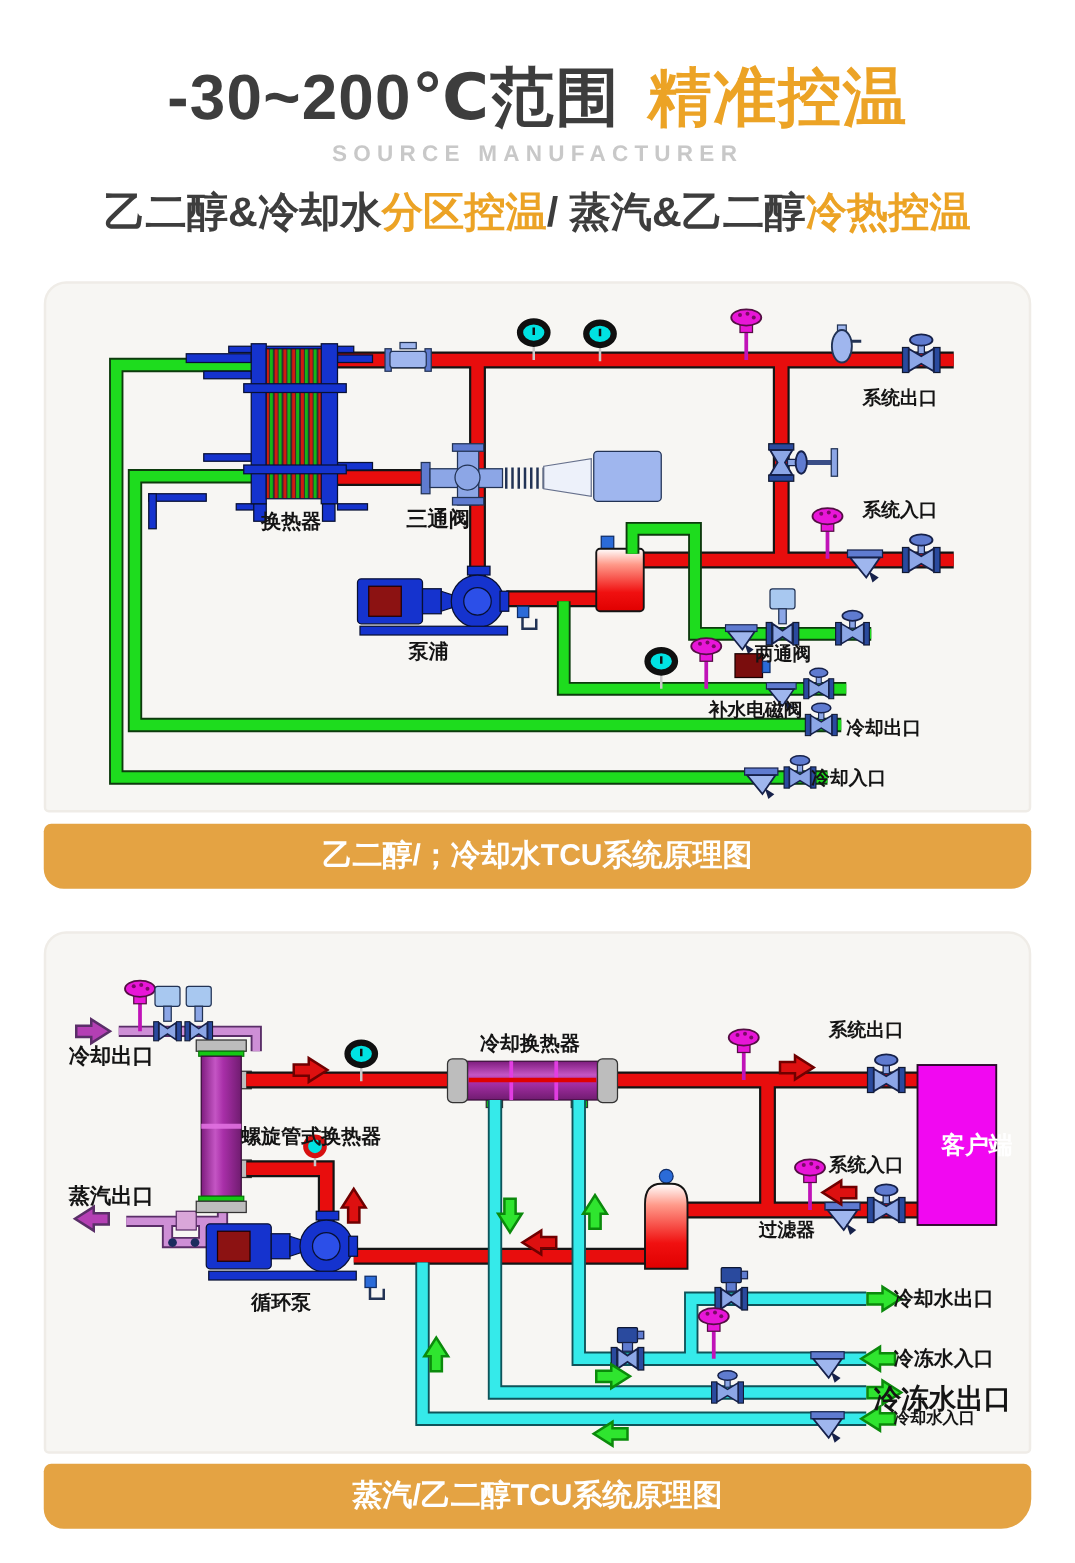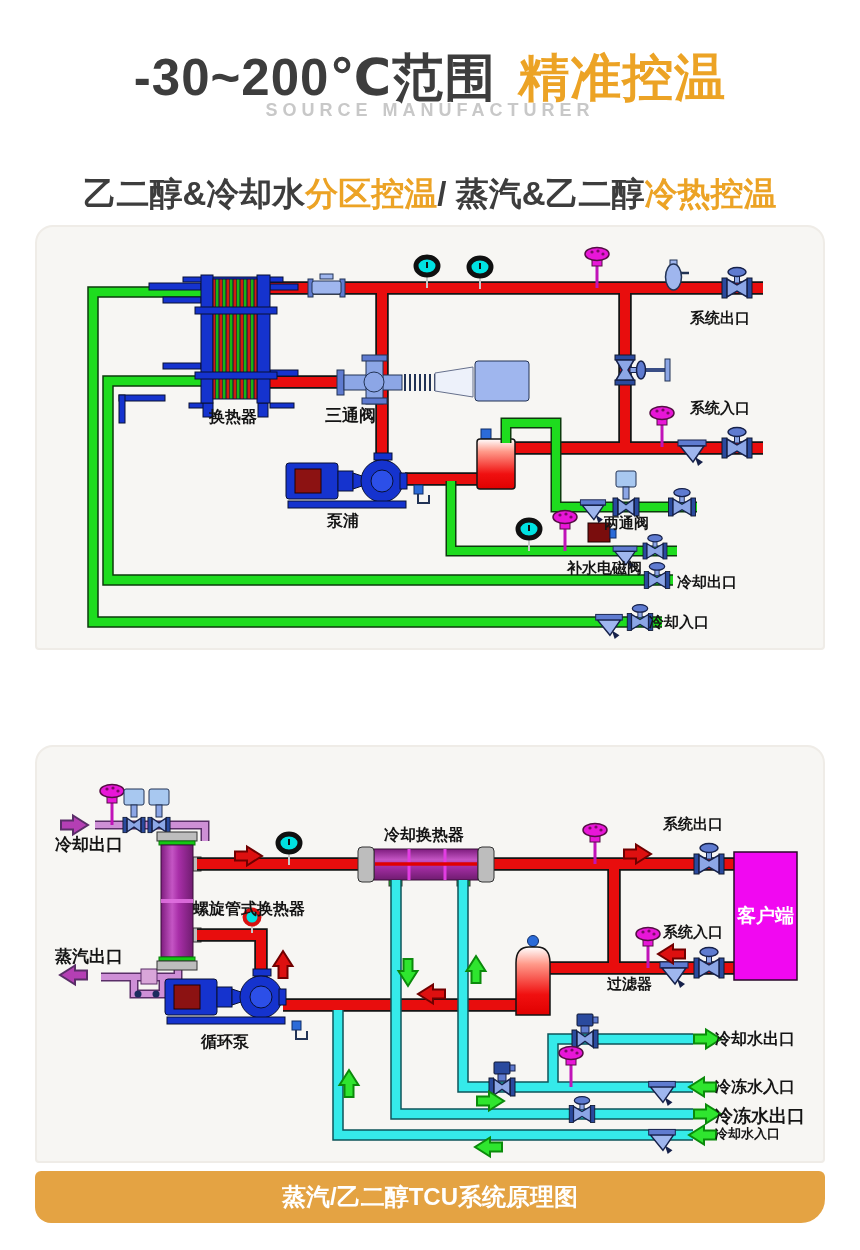--- a/index.html
+++ b/index.html
@@ -4,39 +4,39 @@
 <style>
   html,body{margin:0;padding:0;background:#fff;}
   .page{position:relative;width:860px;height:1250px;background:#ffffff;overflow:hidden;
         font-family:"Liberation Sans","DejaVu Sans",sans-serif;}
   
   .title{position:absolute;top:44px;left:0;width:100%;text-align:center;
          font-size:51px;font-weight:800;letter-spacing:1px;white-space:nowrap;}
   .t-dark{color:#3d3d3d;}
   .t-accent{color:#eca325;}
   .title .t-accent{margin-left:22px;}
-  .subtitle{position:absolute;top:100px;left:0;width:100%;text-align:center;
+  .subtitle{position:absolute;top:113px;left:0;width:100%;text-align:center;
             font-size:18px;font-weight:600;letter-spacing:5px;color:#c8c8c8;}
   .tagline{position:absolute;top:148px;left:0;width:100%;text-align:center;
-           font-size:33px;font-weight:800;white-space:nowrap;margin-top:24px;}
+           font-size:33px;font-weight:800;white-space:nowrap;}
   
   .panel{position:absolute;left:35px;width:790px;background:#f7f6f3;
          border:2px solid #efece7;box-sizing:border-box;}
   .panel1{top:225px;height:425px;border-radius:18px 18px 4px 4px;}
   .panel2{top:745px;height:418px;border-radius:18px 18px 4px 4px;}
   .panel svg{position:absolute;left:0;top:0;}
   .caption{position:absolute;left:35px;width:790px;height:52px;background:#e4a343;
            color:#ffffff;font-size:24px;font-weight:700;text-align:center;line-height:52px;}
   .caption1{top:659px;border-radius:6px 6px 16px 16px;}
   .caption2{top:1171px;border-radius:6px 6px 24px 16px;}
   
   .dlabel{position:absolute;font-size:15px;font-weight:700;color:#141414;white-space:nowrap;}
   .client-label{position:absolute;left:697px;top:105px;width:63px;height:128px;
                 display:flex;align-items:center;justify-content:center;
-                color:#ffffff;font-size:19px;font-weight:700;}
+                color:#ffffff;font-size:19px;font-weight:700;padding-left:16px;}
 </style>
 </head>
 <body>
 
 <div class="page">
 
   <div class="title">
     <span class="t-dark">-30~200℃范围</span><span class="t-accent">精准控温</span>
   </div>
   <div class="subtitle">SOURCE MANUFACTURER</div>
@@ -234,20 +234,21 @@
     <div class="dlabel" style="left:172px;top:180px;font-size:16px">换热器</div>
     <div class="dlabel" style="left:288px;top:177px;font-size:17px">三通阀</div>
     <div class="dlabel" style="left:290px;top:284px;font-size:16px">泵浦</div>
     <div class="dlabel" style="left:567px;top:287px">两通阀</div>
     <div class="dlabel" style="left:530px;top:332px">补水电磁阀</div>
     <div class="dlabel" style="left:653px;top:82px">系统出口</div>
     <div class="dlabel" style="left:653px;top:172px">系统入口</div>
     <div class="dlabel" style="left:640px;top:346px">冷却出口</div>
     <div class="dlabel" style="left:612px;top:386px">冷却入口</div>
   </section>
+  <div class="caption caption1">乙二醇/；冷却水TCU系统原理图</div>
 
   <section class="panel panel2">
     <svg width="786" height="414" viewBox="0 0 786 414">
 
       <g>
         <path d="M58 78H168V94 M141 214V230H64 M126 230V247H97V230" fill="none" stroke="#5a2e68" stroke-width="9"></path>
         <path d="M58 78H168V94 M141 214V230H64 M126 230V247H97V230" fill="none" stroke="#ce8fd6" stroke-width="6"></path>
         <rect x="104" y="222" width="16" height="15" fill="#d9a6d9" stroke="#5a2e68"></rect>
         <circle cx="101" cy="247" r="3.5" fill="#1b2c5e"></circle>
           <circle cx="119" cy="247" r="3.5" fill="#1b2c5e"></circle>
@@ -344,18 +345,18 @@
     <div class="dlabel" style="left:18px;top:198px;font-size:17px">蒸汽出口</div>
     <div class="dlabel" style="left:156px;top:152px;font-size:16px">螺旋管式换热器</div>
     <div class="dlabel" style="left:347px;top:78px;font-size:16px">冷却换热器</div>
     <div class="dlabel" style="left:626px;top:68px">系统出口</div>
     <div class="client-label">客户端</div>
     <div class="dlabel" style="left:626px;top:176px">系统入口</div>
     <div class="dlabel" style="left:570px;top:228px">过滤器</div>
     <div class="dlabel" style="left:164px;top:285px;font-size:16px">循环泵</div>
     <div class="dlabel" style="left:678px;top:282px;font-size:16px">冷却水出口</div>
     <div class="dlabel" style="left:678px;top:330px;font-size:16px">冷冻水入口</div>
-    <div class="dlabel" style="left:678px;top:357px;font-size:18px">冷冻水出口</div>
+    <div class="dlabel" style="left:662px;top:357px;font-size:22px">冷冻水出口</div>
     <div class="dlabel" style="left:678px;top:378px;font-size:13px">冷却水入口</div>
   </section>
   <div class="caption caption2">蒸汽/乙二醇TCU系统原理图</div>
 
 </div>
 
 </body></html>

